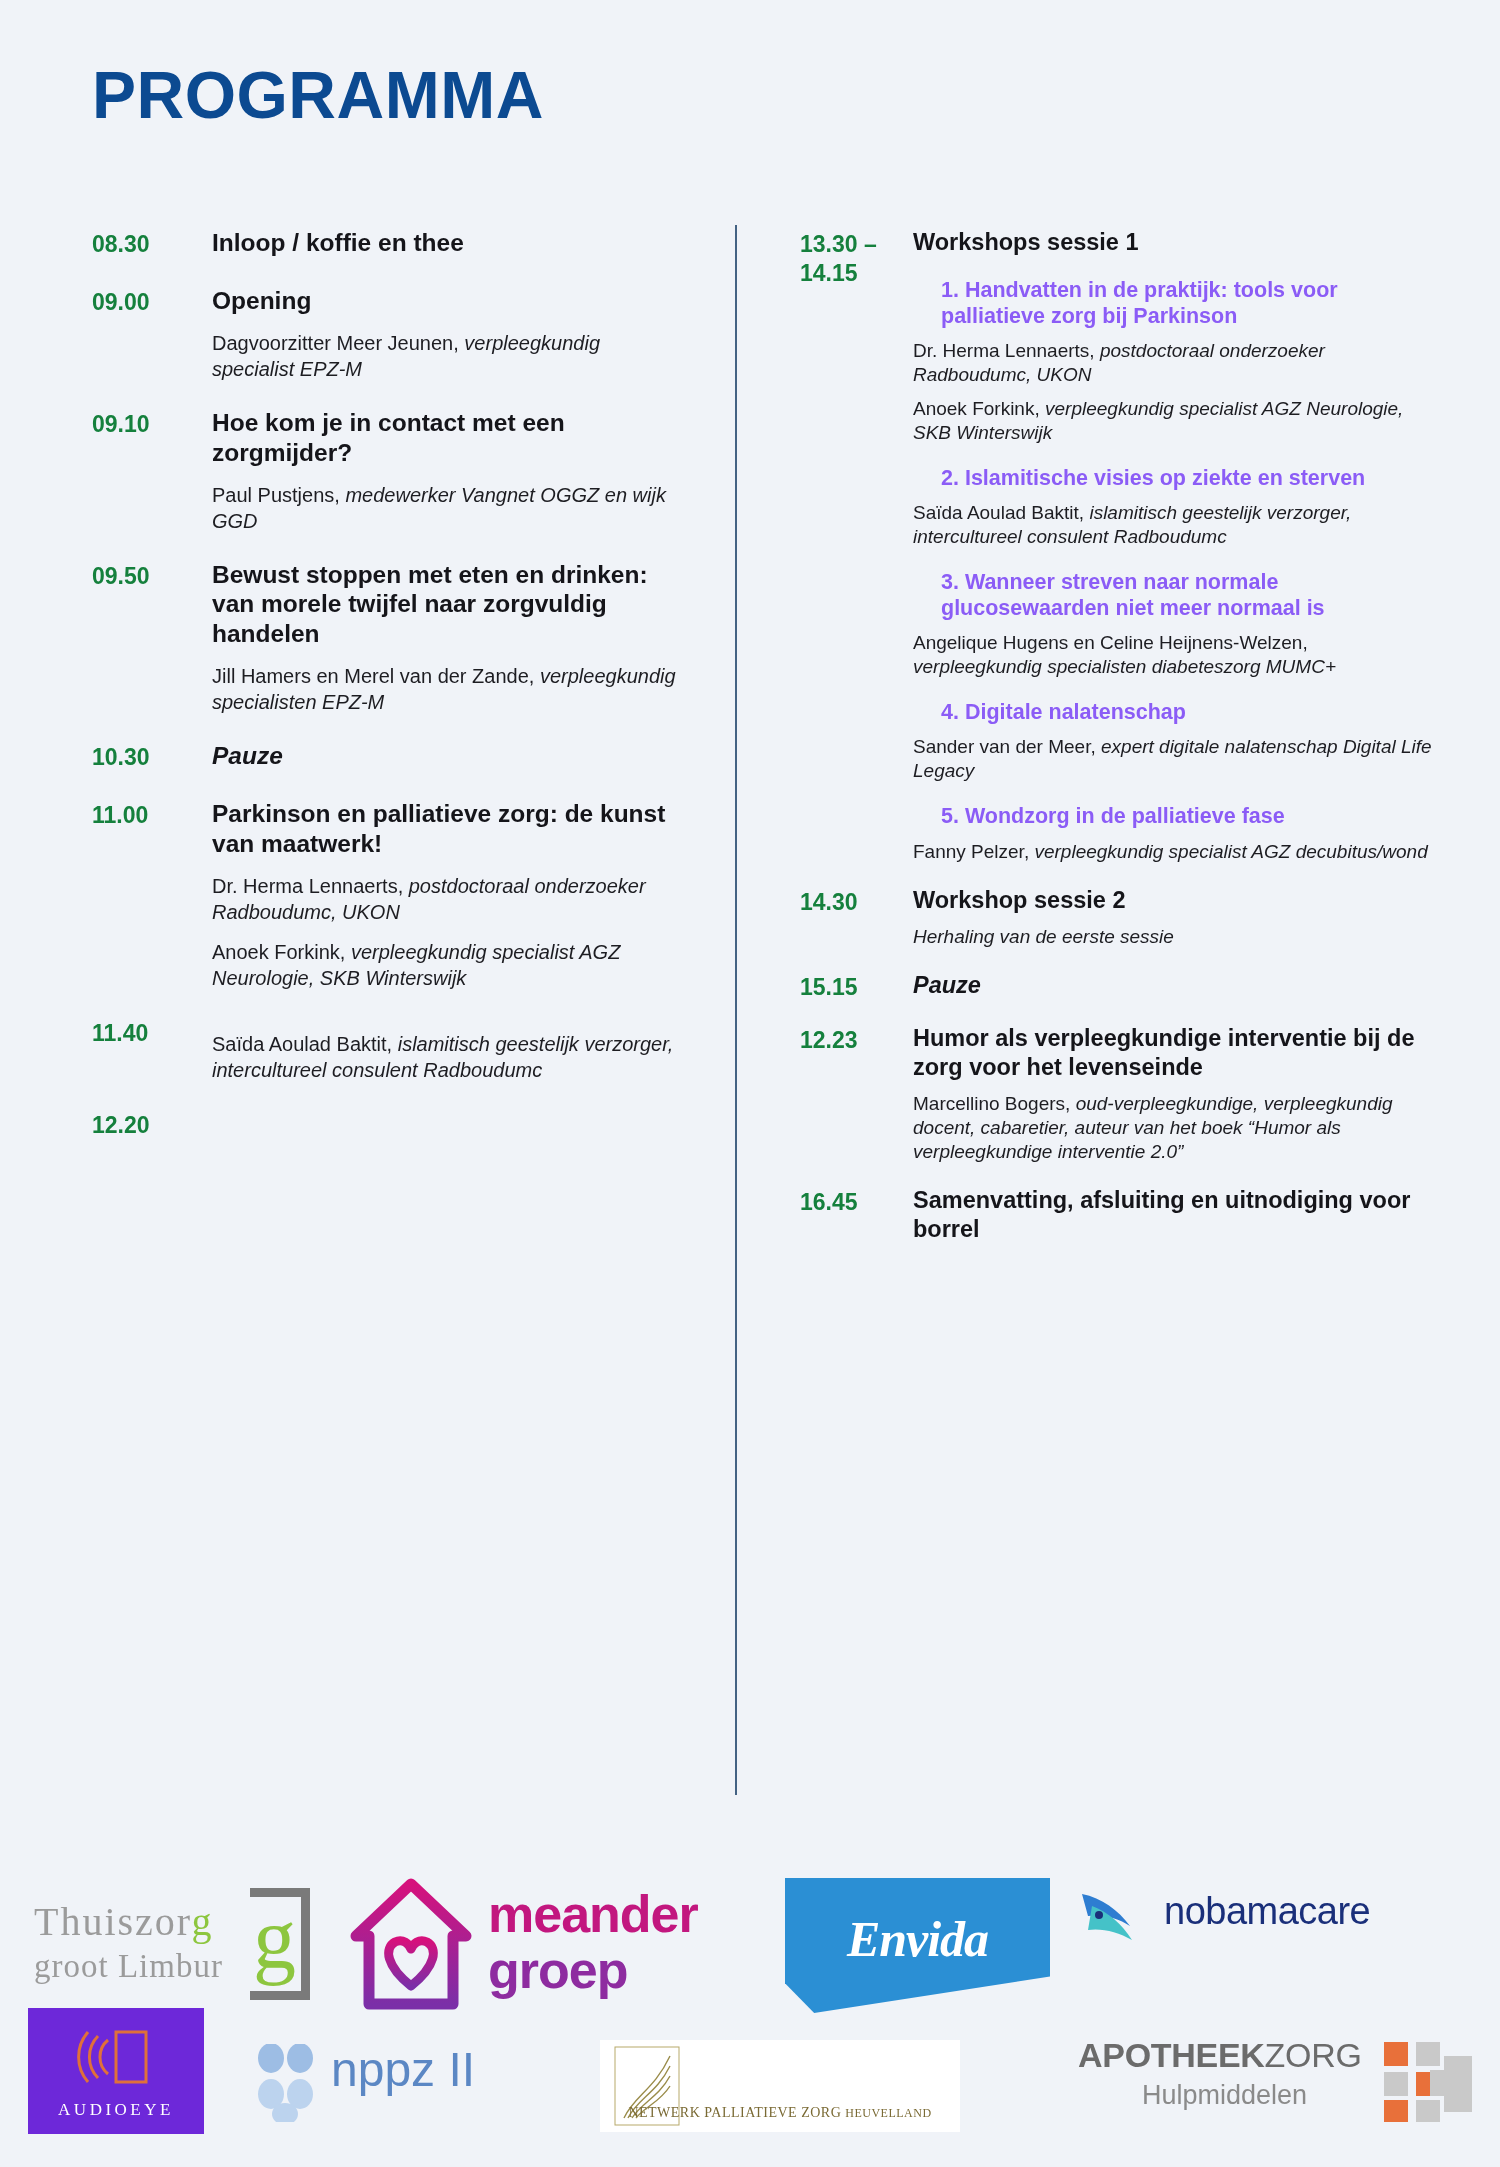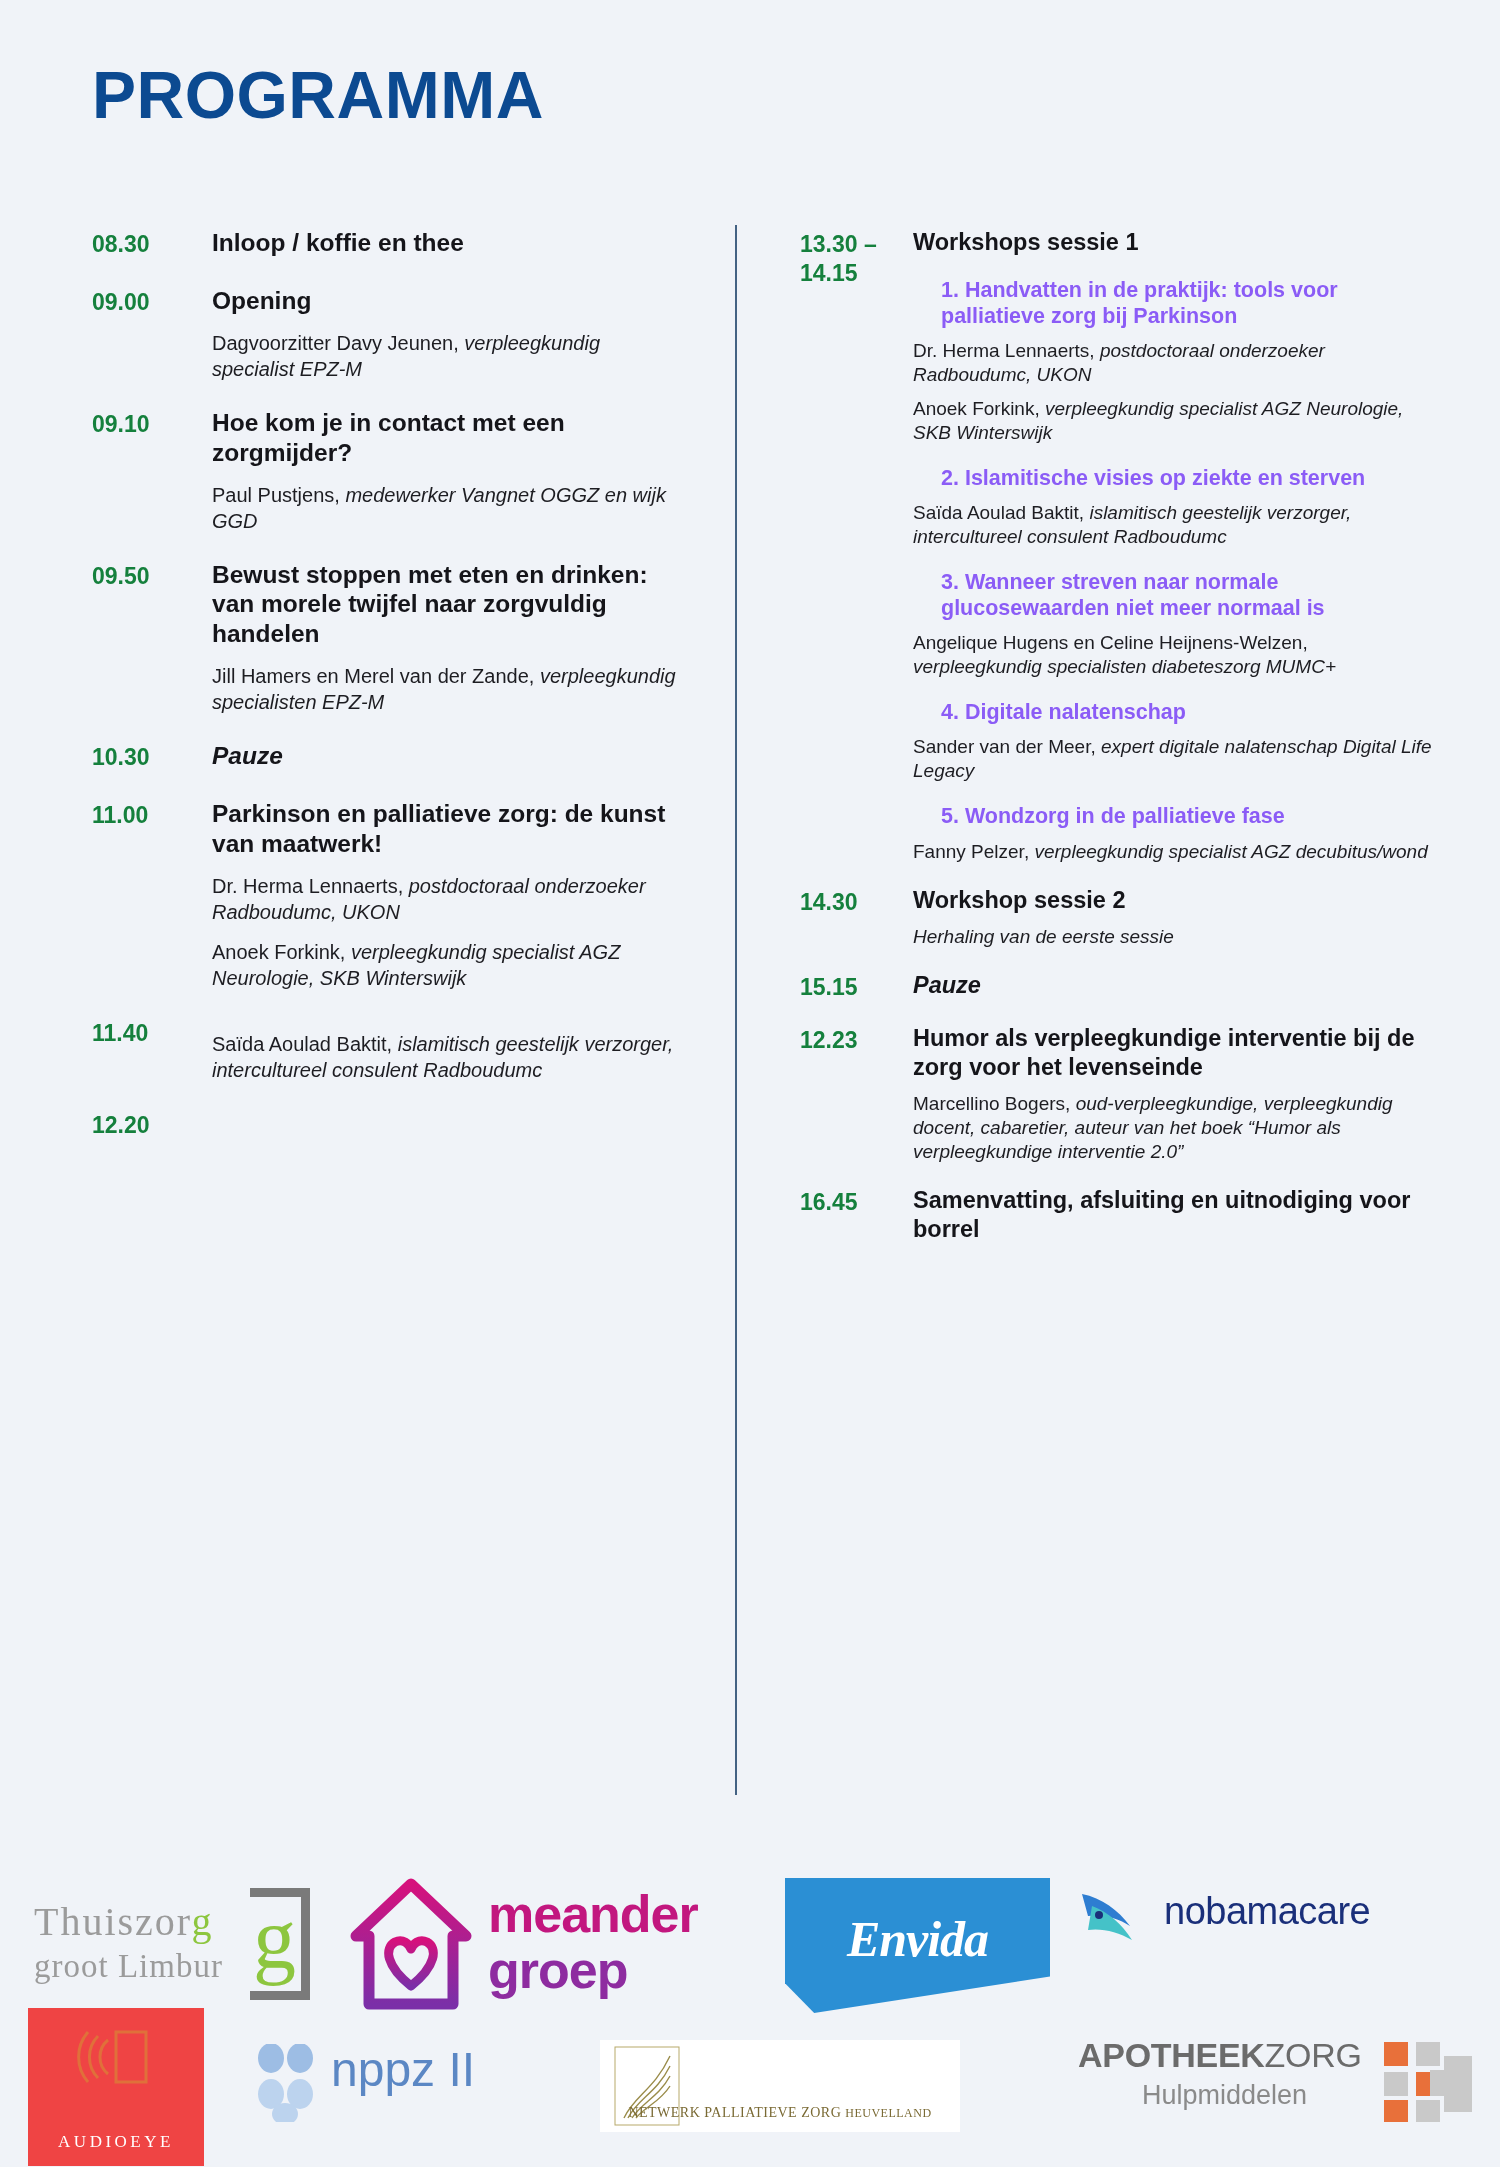--- a/index.html
+++ b/index.html
@@ -183,22 +183,22 @@
   
   .l-bosman { left: 1078px; top: 112px; width: 380px; height: 96px; }
   .l-bosman .circ { position: absolute; left: 0; top: 0; width: 96px; height: 92px; }
   .l-bosman .btext {
     position: absolute; left: 96px; top: 14px;
     font-size: 52px; font-weight: 700; color: #0f8a6a; letter-spacing: -1px;
   }
 
   
   .l-audioeye {
-    left: 28px; top: 148px; width: 176px; height: 158px;
-    background: #ef4444;
+    left: 28px; top: 148px; width: 176px; height: 126px;
+    background: #6d28d9;
   }
   .l-audioeye .ic {
     position: absolute; left: 0; right: 0; top: 20px; height: 58px;
   }
   .l-audioeye .atext {
     position: absolute; left: 0; right: 0; bottom: 14px;
     text-align: center; color: #ffffff;
     font-family: "Liberation Serif", serif;
     font-size: 17px; letter-spacing: 3.5px;
   }
@@ -252,21 +252,21 @@
         <div class="row">
           <div class="time">08.30</div>
           <div class="body">
             <div class="heading">Inloop / koffie en thee</div>
           </div>
         </div>
         <div class="row">
           <div class="time">09.00</div>
           <div class="body">
             <div class="heading">Opening</div>
-            <div class="sub"><span>Dagvoorzitter Davy Jeunen, </span><em>verpleegkundig specialist EPZ-M</em></div>
+            <div class="sub"><span>Dagvoorzitter Meer Jeunen, </span><em>verpleegkundig specialist EPZ-M</em></div>
           </div>
         </div>
         <div class="row">
           <div class="time">09.10</div>
           <div class="body">
             <div class="heading">Hoe kom je in contact met een zorgmijder?</div>
             <div class="sub"><span>Paul Pustjens, </span><em>medewerker Vangnet OGGZ en wijk GGD</em></div>
           </div>
         </div>
         <div class="row">

